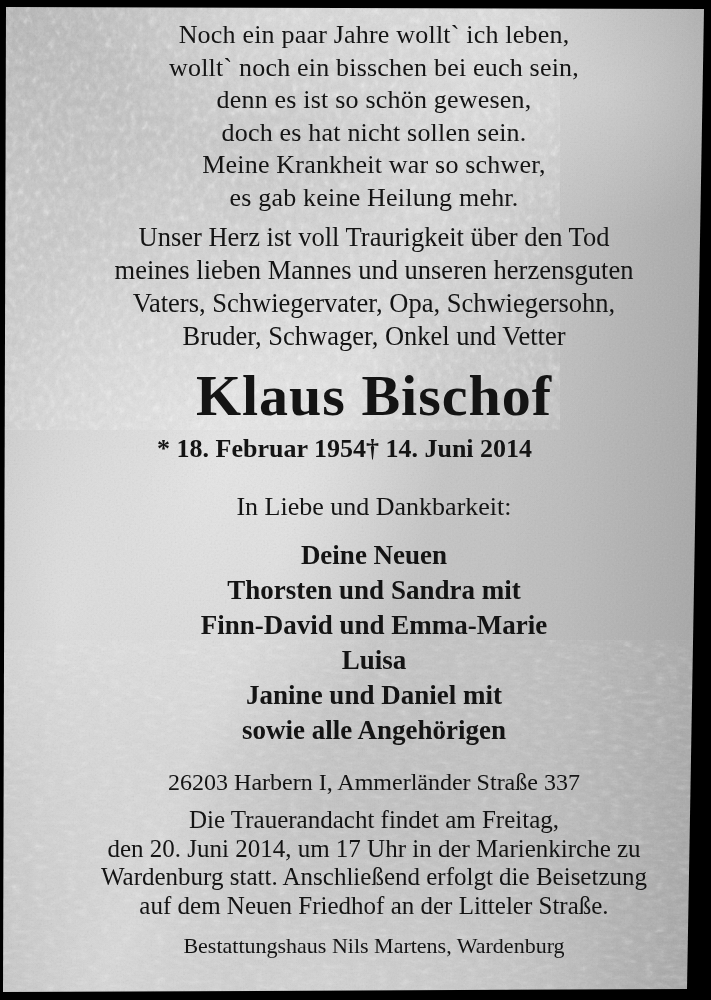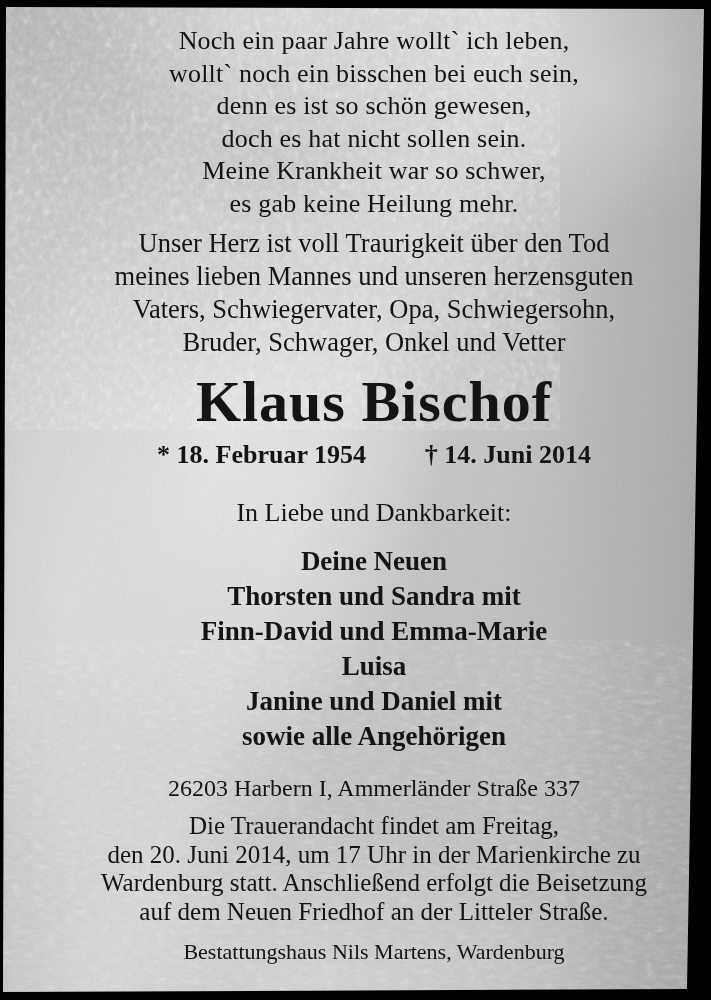--- a/index.html
+++ b/index.html
@@ -36,21 +36,21 @@
     pointer-events: none;
   }
   .tex-grain   { left: 0; top: 0; opacity: 0.16; }
   .tex-frost-tl{ left: 0; top: 0; opacity: 0.75; mix-blend-mode: screen; }
   .tex-frost-bm{ left: 0; top: 640px; opacity: 0.55; mix-blend-mode: screen; }
   .content {
     position: absolute;
     inset: 0;
     text-align: center;
     color: #141414;
-    padding-top: 25px;
+    padding-top: 19px;
     box-sizing: border-box;
     margin-left: 37px;
   }
   .poem-line {
     font-size: 26px;
     line-height: 32.5px;
     letter-spacing: 0.2px;
   }
   .intro {
     margin-top: 7px;
@@ -63,21 +63,21 @@
     margin: 11px 0 0 0;
     font-size: 58px;
     line-height: 64px;
     font-weight: bold;
     letter-spacing: 1px;
   }
   .dates-row {
     width: 434px;
     margin: 5px auto 0 auto;
     display: flex;
-    justify-content: space-between;
+    justify-content: flex-start;
     font-size: 26px;
     font-weight: bold;
     line-height: 32px;
   }
   .tribute-line {
     margin-top: 26px;
     font-size: 26px;
     line-height: 32px;
   }
   .mourners {

